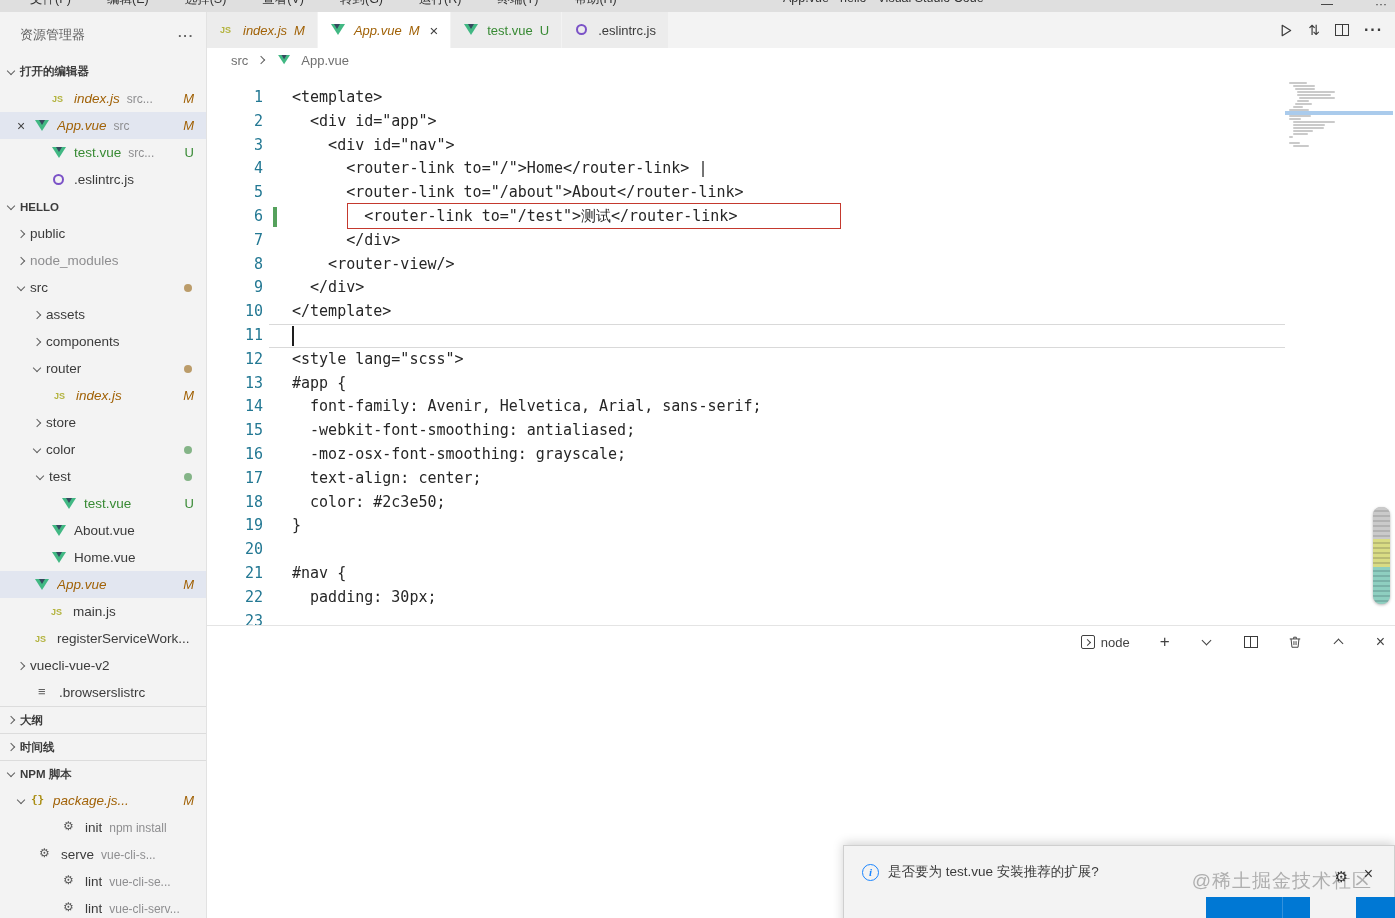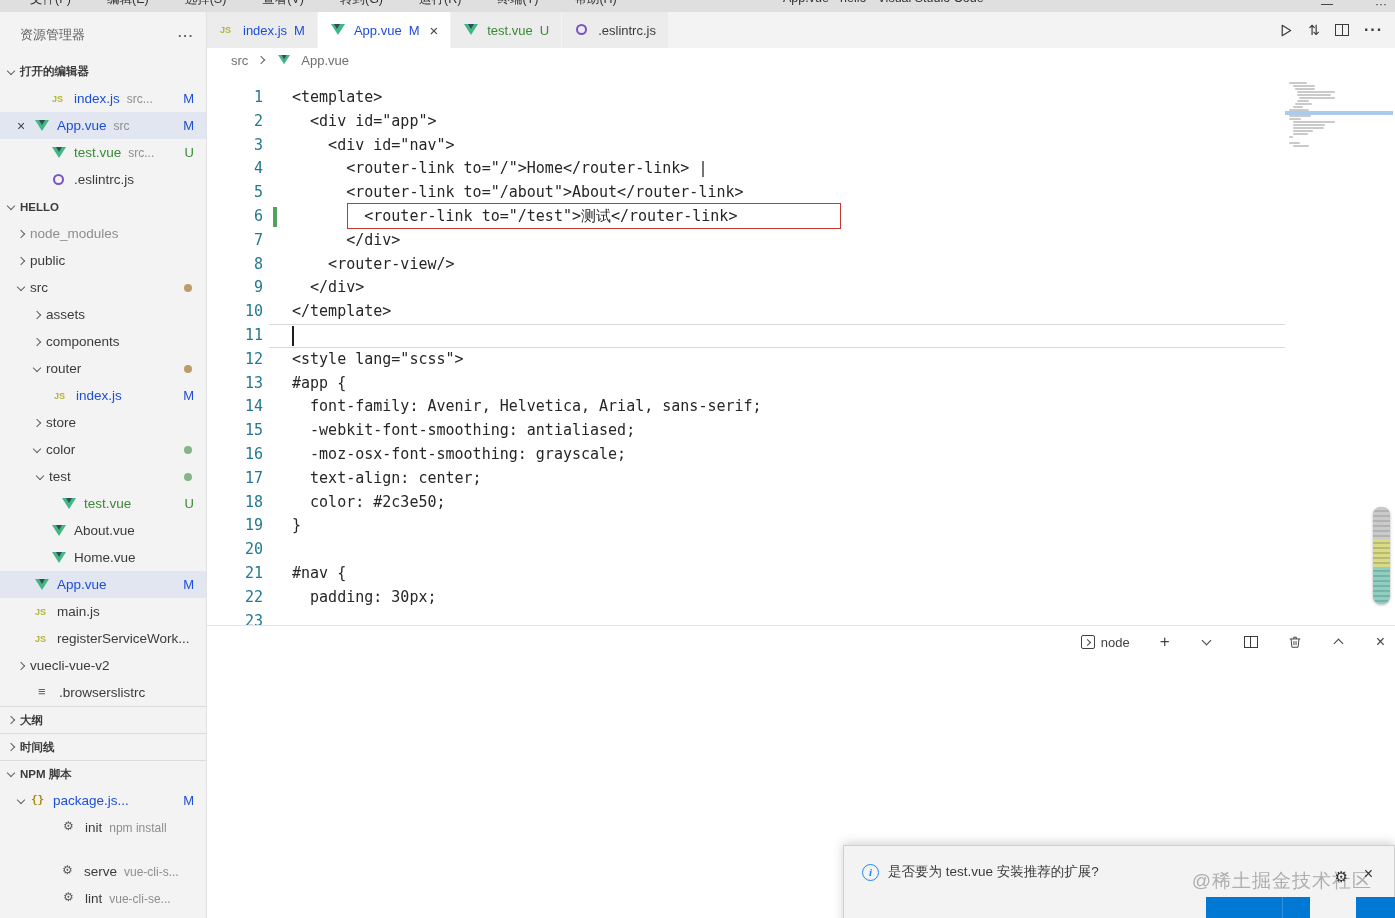--- a/index.html
+++ b/index.html
@@ -17,21 +17,21 @@
   .sidebar { position:absolute; left:0; top:12px; width:207px; height:906px; background:#f3f3f3; border-right:1px solid #e2e2e2; overflow:hidden; }
   .sb-header { height:46px; display:flex; align-items:center; padding:0 12px 0 20px; font-size:13px; color:#616161; }
   .sb-header .more { margin-left:auto; color:#616161; letter-spacing:1px; font-weight:bold; cursor:pointer; }
   .sect-head { height:27px; display:flex; align-items:center; font-size:11.5px; font-weight:bold; color:#3b3b3b; padding-left:4px; }
   .sect-head.bordered { border-top:1px solid #dcdcdc; }
   .row { height:27px; display:flex; align-items:center; font-size:13.5px; color:#3b3b3b; white-space:nowrap; }
   .row.selected { background:#e2e6f0; }
   .fname { overflow:hidden; text-overflow:ellipsis; }
   .fdesc { color:#8e8e90; font-size:12px; margin-left:7px; overflow:hidden; text-overflow:ellipsis; }
   .badge { margin-left:auto; margin-right:12px; font-size:13px; }
-  .mod { color:#1d4ed8; }
+  .mod { color:#a16207;font-style:italic; }
   .unt { color:#388a34; }
   .ignored { color:#8e8e90; }
   .dot { display:none; width:8px; height:8px; border-radius:50%; margin-right:14px; flex:none; }
   .dot.mod-dot { display:inline-block; background:#bb9c6a; margin-left:auto; }
   .dot.unt-dot { display:inline-block; background:#84b487; margin-left:auto; }
   .badge:empty { margin-left:auto; margin-right:0; }
   .badge:empty + .dot.mod-dot, .badge:empty + .dot.unt-dot { margin-left:0; }
   .badge:not(:empty) { margin-left:auto; }
   .xclose { visibility:hidden; width:17px; flex:none; color:#424242; font-size:14px; }
   .xclose.showx { visibility:visible; }
@@ -199,29 +199,29 @@
 
     <div class="sect-head">
       <span class="chev down"></span>
       <span>HELLO</span>
     </div>
     <div>
 
     <div class="row" style="padding-left: 14px;">
         <span class="chev right"></span>
 
+        <span class="fname">public</span>
+        <span class="badge"></span>
+
+      </div>
+        <div class="row" style="padding-left: 14px;">
+        <span class="chev right"></span>
+
         <span class="fname ignored">node_modules</span>
         <span class="badge ignored"></span>
-
-      </div>
-        <div class="row" style="padding-left: 14px;">
-        <span class="chev right"></span>
-
-        <span class="fname">public</span>
-        <span class="badge"></span>
 
       </div>
         <div class="row" style="padding-left: 14px;">
         <span class="chev down"></span>
 
         <span class="fname">src</span>
         <span class="badge"></span>
         <span class="dot mod-dot"></span>
       </div>
         <div class="row" style="padding-left: 30px;">
@@ -294,21 +294,21 @@
         <span class="badge"></span>
 
       </div>
         <div class="row selected" style="padding-left: 18px;">
         <span class="chev"></span>
         <span class="ficon vue"></span>
         <span class="fname mod">App.vue</span>
         <span class="badge mod">M</span>
 
       </div>
-        <div class="row" style="padding-left: 18px;">
+        <div class="row" style="padding-left: 34px;">
         <span class="chev"></span>
         <span class="ficon js"></span>
         <span class="fname">main.js</span>
         <span class="badge"></span>
 
       </div>
         <div class="row" style="padding-left: 18px;">
         <span class="chev"></span>
         <span class="ficon js"></span>
         <span class="fname">registerServiceWork...</span>
@@ -352,21 +352,21 @@
         <span class="fdesc"></span>
         <span class="badge mod">M</span>
       </div>
         <div class="row" style="padding-left: 46px;">
         <span class="chev"></span>
         <span class="ficon wrench"></span>
         <span class="fname">init</span>
         <span class="fdesc">npm install</span>
         <span class="badge"></span>
       </div>
-        <div class="row" style="padding-left: 45px; margin-top: 17px;">
+        <div class="row" style="padding-left: 22px;">
         <span class="chev"></span>
         <span class="ficon wrench"></span>
         <span class="fname">serve</span>
         <span class="fdesc">vue-cli-s...</span>
         <span class="badge"></span>
       </div>
         <div class="row" style="padding-left: 46px;">
         <span class="chev"></span>
         <span class="ficon wrench"></span>
         <span class="fname">lint</span>

